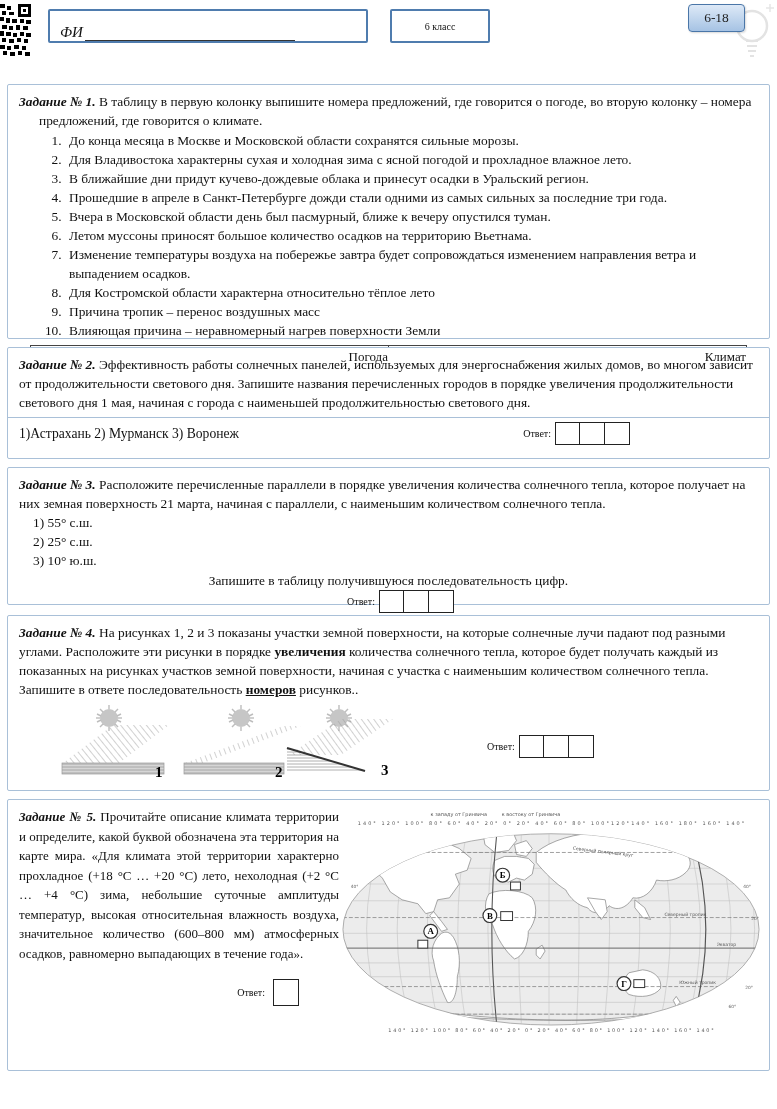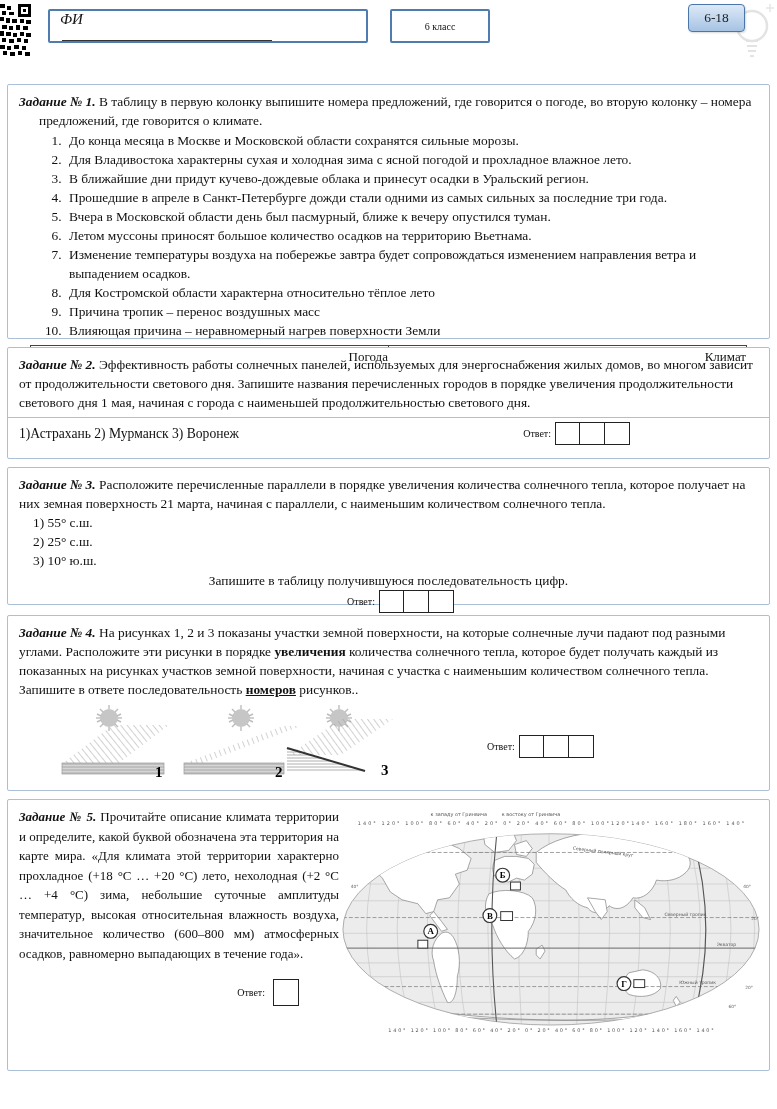--- a/index.html
+++ b/index.html
@@ -6,22 +6,22 @@
   html,body { background:#fff; }
   .page {
     position:relative; width:777px; height:1109px; background:#fff;
     font-family:"Liberation Serif", serif; color:#111; overflow:hidden;
   }
   
   .hdr { position:relative; height:84px; }
   .qr { position:absolute; left:0; top:4px; }
   .fi-box {
     position:absolute; left:48px; top:9px; width:320px; height:34px;
-    border:2px solid #4f7cae; border-radius:2px; display:flex; align-items:flex-start;
-    padding-left:10px; font-style:italic; font-size:15px;flex-direction:column;
+    border:2px solid #4f7cae; border-radius:2px; display:flex; align-items:flex-end;
+    padding-left:10px; font-style:italic; font-size:15px;
   }
   .fi-line { display:inline-block; width:210px; border-bottom:1.5px solid #333; height:18px; margin-left:2px; }
   .class-box {
     position:absolute; left:390px; top:9px; width:100px; height:34px;
     border:2px solid #4f7cae; border-radius:2px; display:flex; align-items:center; justify-content:center;
     font-size:10px;
   }
   .bulb { position:absolute; left:728px; top:0; }
   .badge {
     position:absolute; left:688px; top:4px; width:57px; height:28px;

